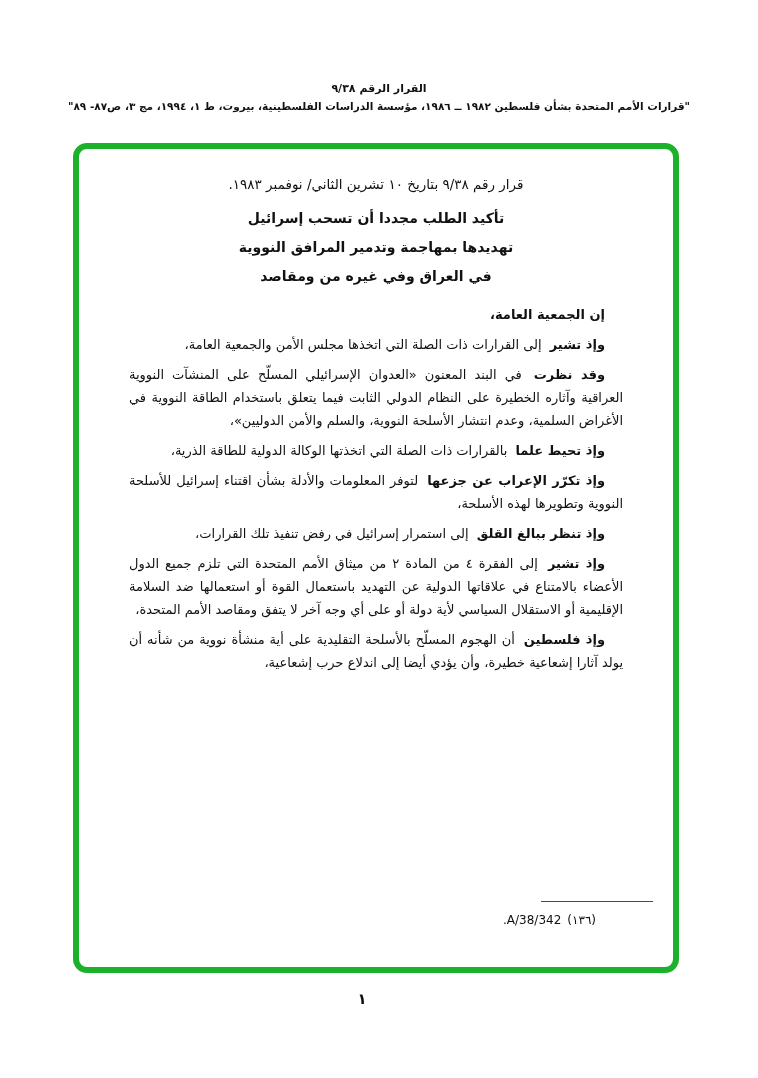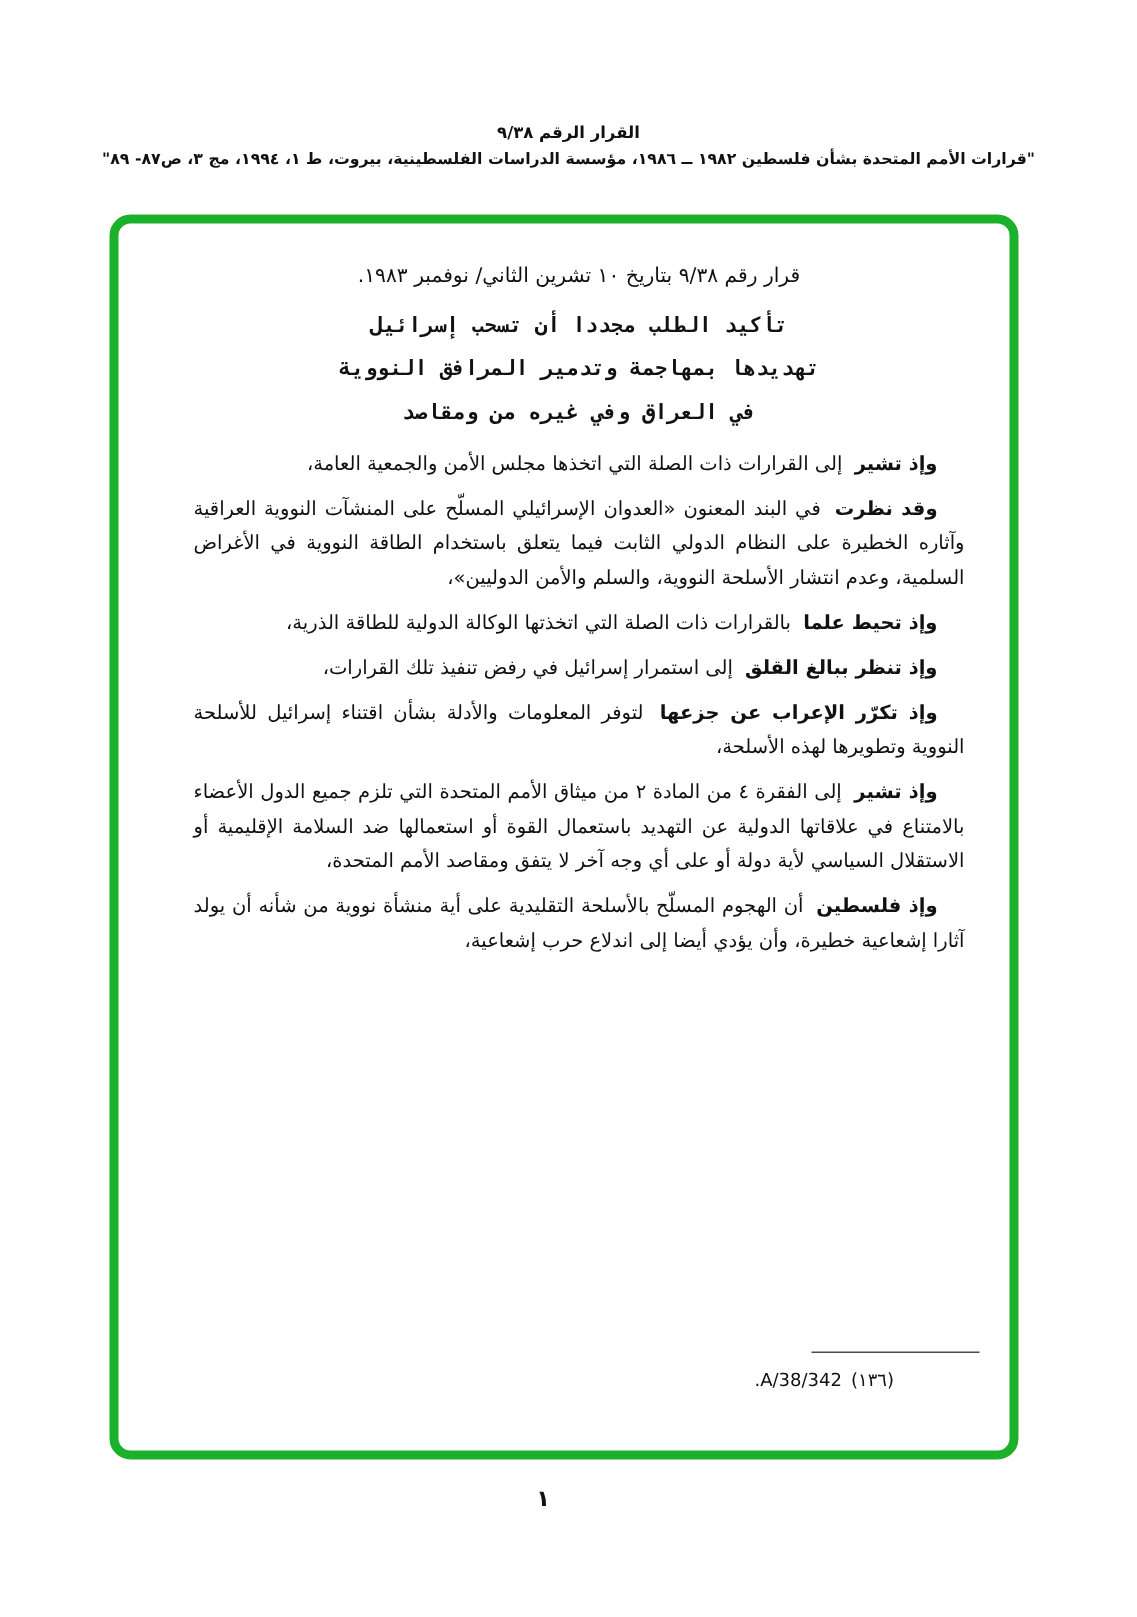--- a/index.html
+++ b/index.html
@@ -18,29 +18,29 @@
   .header-source{
     position:absolute;top:100px;left:0;width:758px;
     text-align:center;font-weight:bold;font-size:10.5px;
     direction:rtl;letter-spacing:0;
   }
   
   .doc-box{
     position:absolute;left:73px;top:143px;width:606px;height:830px;
     box-sizing:border-box;
     border:6px solid #1cb12a;border-radius:14px;
-    padding:20px 30px 0 50px;
+    padding:20px 50px 0 50px;
     direction:rtl;text-align:justify;
     font-size:13px;line-height:23px;
     overflow:hidden;
   }
   .date-line{margin:4px 0 8px;text-align:center;font-size:13.5px;}
   .subtitle{
     text-align:center;font-weight:bold;font-size:14px;
-    line-height:29px;margin:0 0 6px;font-family:Liberation Mono, monospace;
+    line-height:29px;margin:0 0 6px;
   }
   .opening{font-weight:bold;margin:12px 0 0;text-indent:18px;}
   .para{margin:7px 0 0;text-indent:18px;}
   .lead{font-weight:bold;margin-left:4px;}
   .num{font-weight:bold;margin-left:5px;}
   .fn-sup{font-size:9px;vertical-align:super;line-height:0;}
   
   .footnote{
     position:absolute;right:20px;top:752px;width:150px;
     text-align:left;direction:rtl;
@@ -66,45 +66,46 @@
 <div class="doc-box">
 
   <p class="date-line">قرار رقم ٩/٣٨ بتاريخ ١٠ تشرين الثاني/ نوفمبر ١٩٨٣.</p>
 
   <div class="subtitle">
     <div>تأكيد الطلب مجددا أن تسحب إسرائيل</div>
     <div>تهديدها بمهاجمة وتدمير المرافق النووية</div>
     <div>في العراق وفي غيره من ومقاصد</div>
   </div>
 
+  <p class="opening">إن الجمعية العامة،</p>
 
   <p class="para">
     <span class="lead">وإذ تشير</span>
     <span>إلى القرارات ذات الصلة التي اتخذها مجلس الأمن والجمعية العامة،</span>
   </p>
 
   <p class="para">
     <span class="lead">وقد نظرت</span>
     <span>في البند المعنون «العدوان الإسرائيلي المسلّح على المنشآت النووية العراقية وآثاره الخطيرة على النظام الدولي الثابت فيما يتعلق باستخدام الطاقة النووية في الأغراض السلمية، وعدم انتشار الأسلحة النووية، والسلم والأمن الدوليين»،</span>
   </p>
 
   <p class="para">
     <span class="lead">وإذ تحيط علما</span>
     <span>بالقرارات ذات الصلة التي اتخذتها الوكالة الدولية للطاقة الذرية،</span>
   </p>
 
 
   <p class="para">
-    <span class="lead">وإذ تنظر ببالغ القلق</span>
-    <span>إلى استمرار إسرائيل في رفض تنفيذ تلك القرارات،</span>
+    <span class="lead">وإذ تكرّر الإعراب عن جزعها</span>
+    <span>لتوفر المعلومات والأدلة بشأن اقتناء إسرائيل للأسلحة النووية وتطويرها لهذه الأسلحة،</span>
   </p>
 
   <p class="para">
-    <span class="lead">وإذ تكرّر الإعراب عن جزعها</span>
-    <span>لتوفر المعلومات والأدلة بشأن اقتناء إسرائيل للأسلحة النووية وتطويرها لهذه الأسلحة،</span>
+    <span class="lead">وإذ تنظر ببالغ القلق</span>
+    <span>إلى استمرار إسرائيل في رفض تنفيذ تلك القرارات،</span>
   </p>
 
   <p class="para">
     <span class="lead">وإذ تشير</span>
     <span>إلى الفقرة ٤ من المادة ٢ من ميثاق الأمم المتحدة التي تلزم جميع الدول الأعضاء بالامتناع في علاقاتها الدولية عن التهديد باستعمال القوة أو استعمالها ضد السلامة الإقليمية أو الاستقلال السياسي لأية دولة أو على أي وجه آخر لا يتفق ومقاصد الأمم المتحدة،</span>
   </p>
 
   <p class="para">
     <span class="lead">وإذ فلسطين</span>
     <span>أن الهجوم المسلّح بالأسلحة التقليدية على أية منشأة نووية من شأنه أن يولد آثارا إشعاعية خطيرة، وأن يؤدي أيضا إلى اندلاع حرب إشعاعية،</span>

